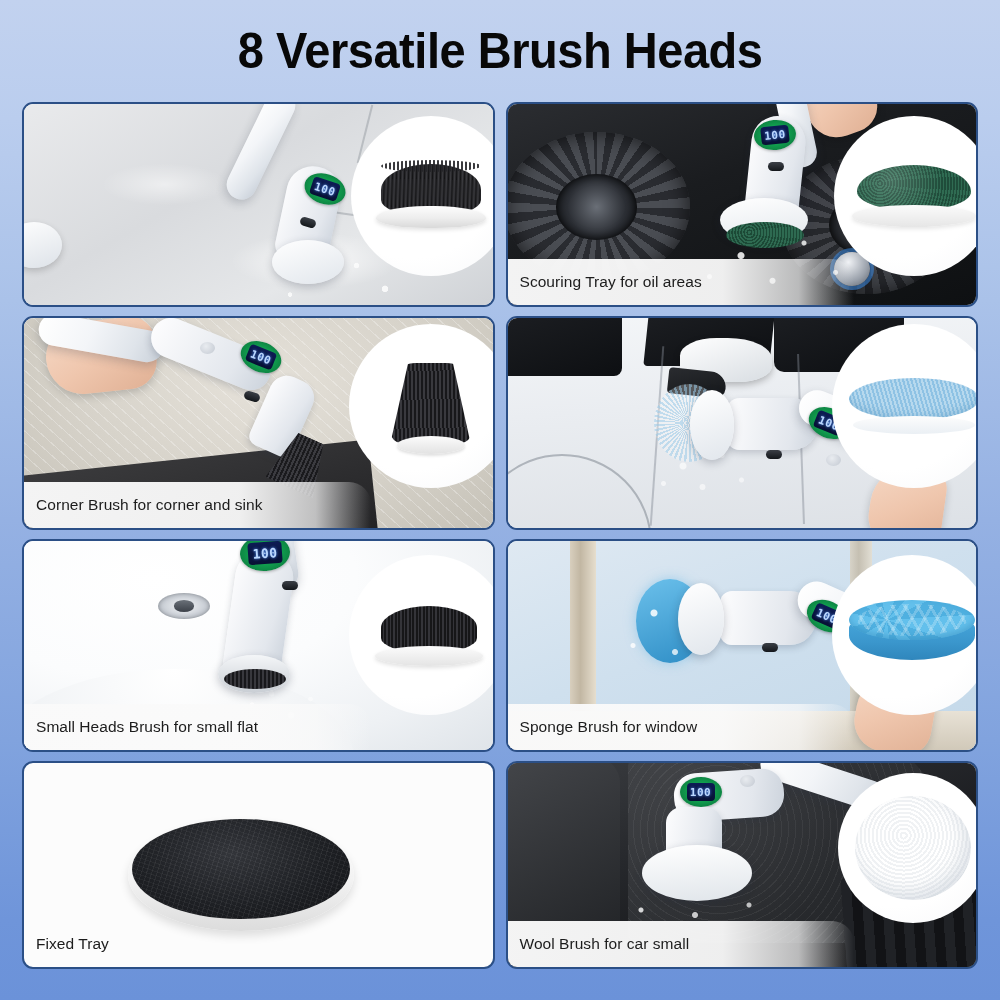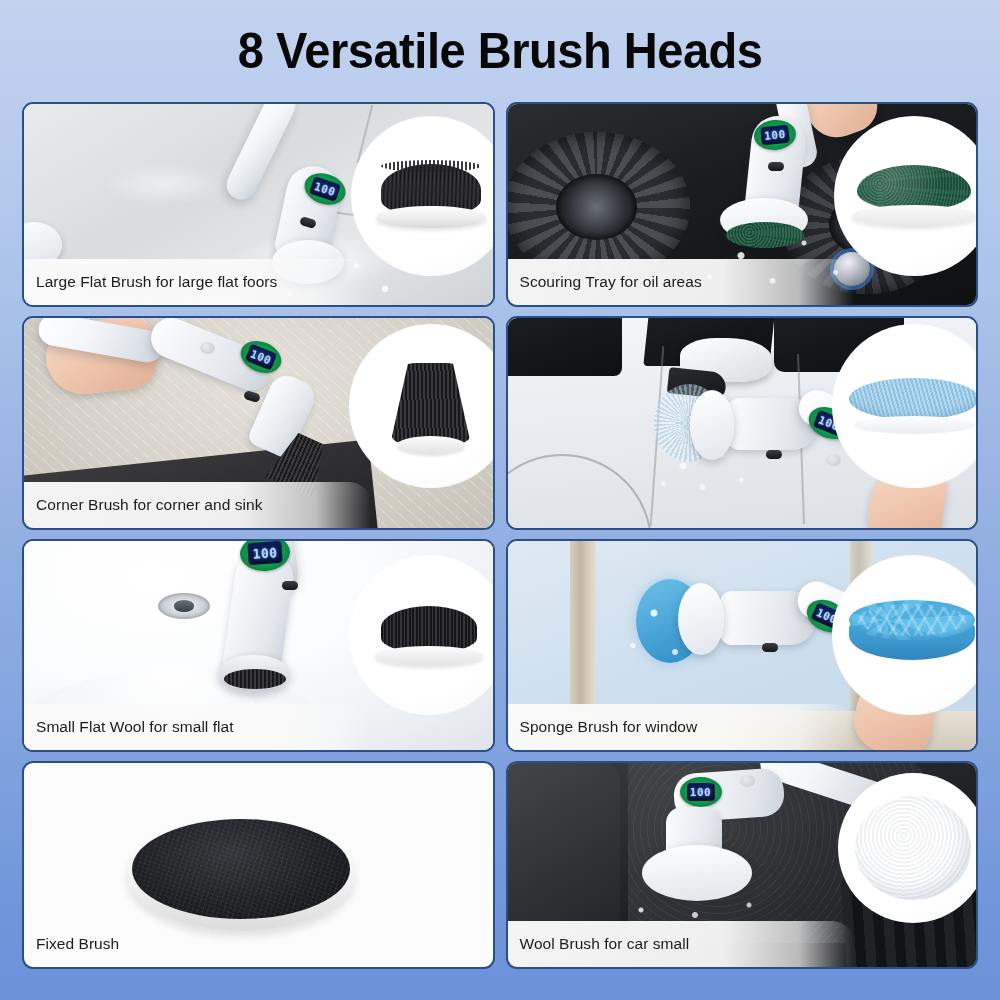--- a/index.html
+++ b/index.html
@@ -498,23 +498,20 @@
       <div class="water" style="left:228px;top:150px;width:190px;height:58px;"></div>
     </div>
 
     <div class="inset r1">
       <div class="head head-flat">
         <div class="bristles"></div>
         <div class="base"></div>
       </div>
     </div>
 
-    <div class="caption">
-      <span class="caption-text">Large Flat Brush for large flat foors</span>
-    </div>
   </div>
 
   <div class="card">
     <div class="scene">
       <div class="bg-stove"></div>
       <div class="burner" style="left:-4px;top:28px;width:186px;height:150px;"></div>
       <div class="burner" style="left:274px;top:52px;width:170px;height:138px;opacity:.85;"></div>
       <div class="stove-knob" style="left:326px;top:148px;"></div>
 
       <div class="tool" style="left:216px;top:-10px;width:190px;height:200px;">
@@ -643,21 +640,21 @@
     </div>
 
     <div class="inset r3">
       <div class="head head-dense">
         <div class="bristles"></div>
         <div class="base"></div>
       </div>
     </div>
 
     <div class="caption">
-      <span class="caption-text">Small Flat Wool for small flat</span>
+      <span class="caption-text">Small Heads Brush for small flat</span>
     </div>
   </div>
 
   <div class="card">
     <div class="scene">
       <div class="bg-window"></div>
       <div class="frame-v" style="left:62px;top:-4px;width:26px;height:200px;"></div>
       <div class="frame-v" style="left:342px;top:-4px;width:22px;height:200px;opacity:.8;"></div>
       <div class="sill" style="left:-4px;top:170px;width:500px;height:42px;"></div>
 
@@ -691,21 +688,21 @@
   </div>
 
   <div class="card tray-card">
     <div class="scene">
       <div class="tray">
         <div class="rim"></div>
         <div class="velcro"></div>
       </div>
     </div>
     <div class="caption plain">
-      <span class="caption-text">Fixed Brush</span>
+      <span class="caption-text">Fixed Tray</span>
     </div>
   </div>
 
   <div class="card">
     <div class="scene">
       <div class="bg-carseat"></div>
       <div class="seat" style="left:120px;top:-10px;width:300px;height:190px;"></div>
       <div class="mat" style="left:336px;top:108px;width:170px;height:110px;transform:rotate(-4deg);"></div>
       <div style="position:absolute;left:-8px;top:-6px;width:120px;height:220px;background:linear-gradient(150deg,#44464a,#1d1f22);border-radius:0 26px 0 0;"></div>
 

